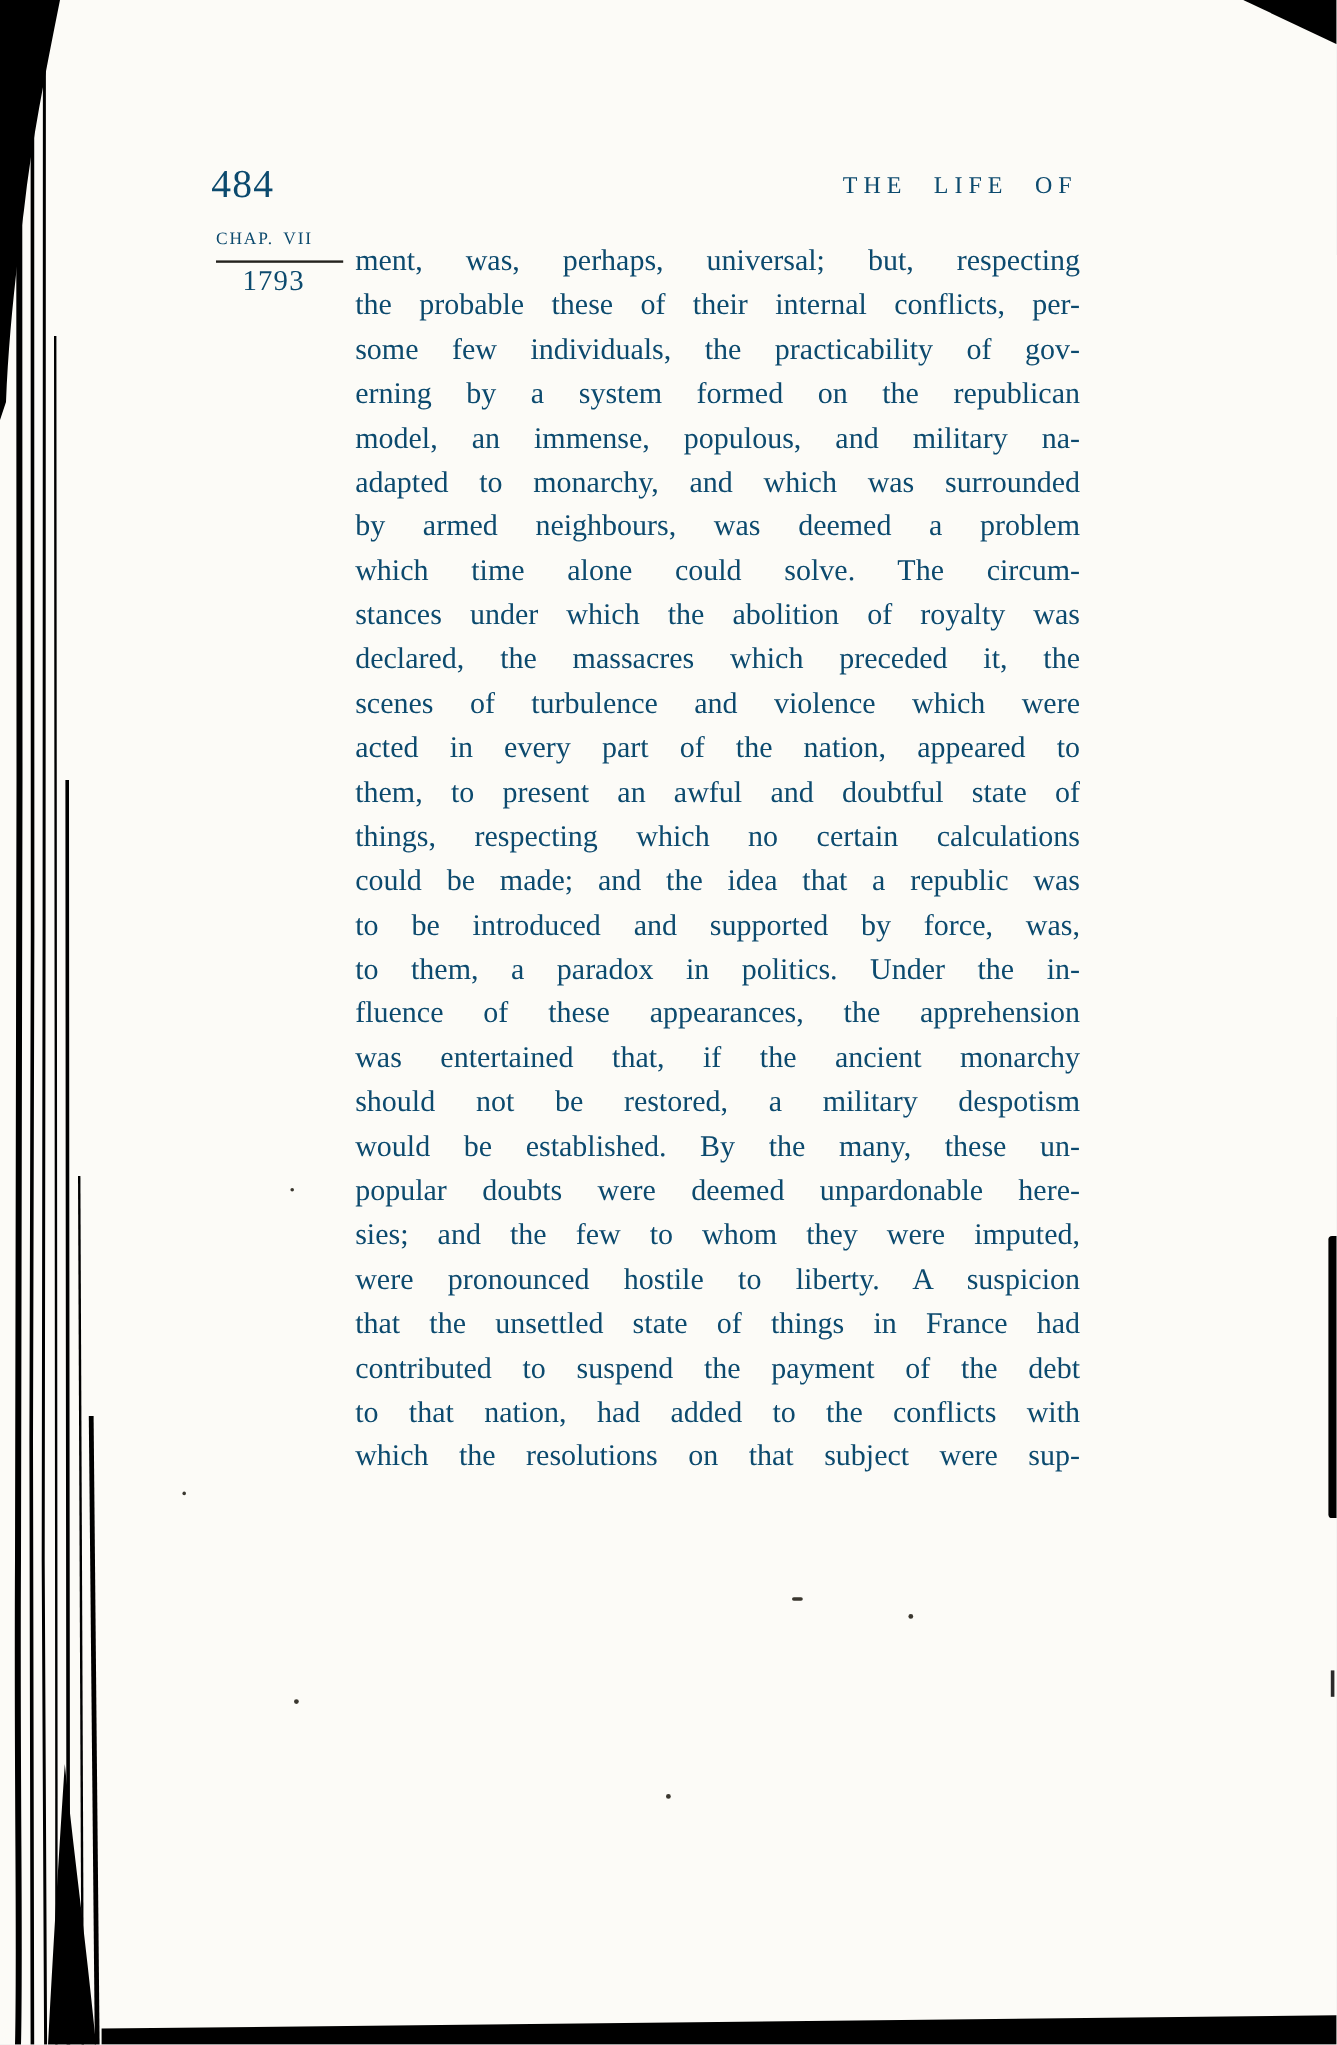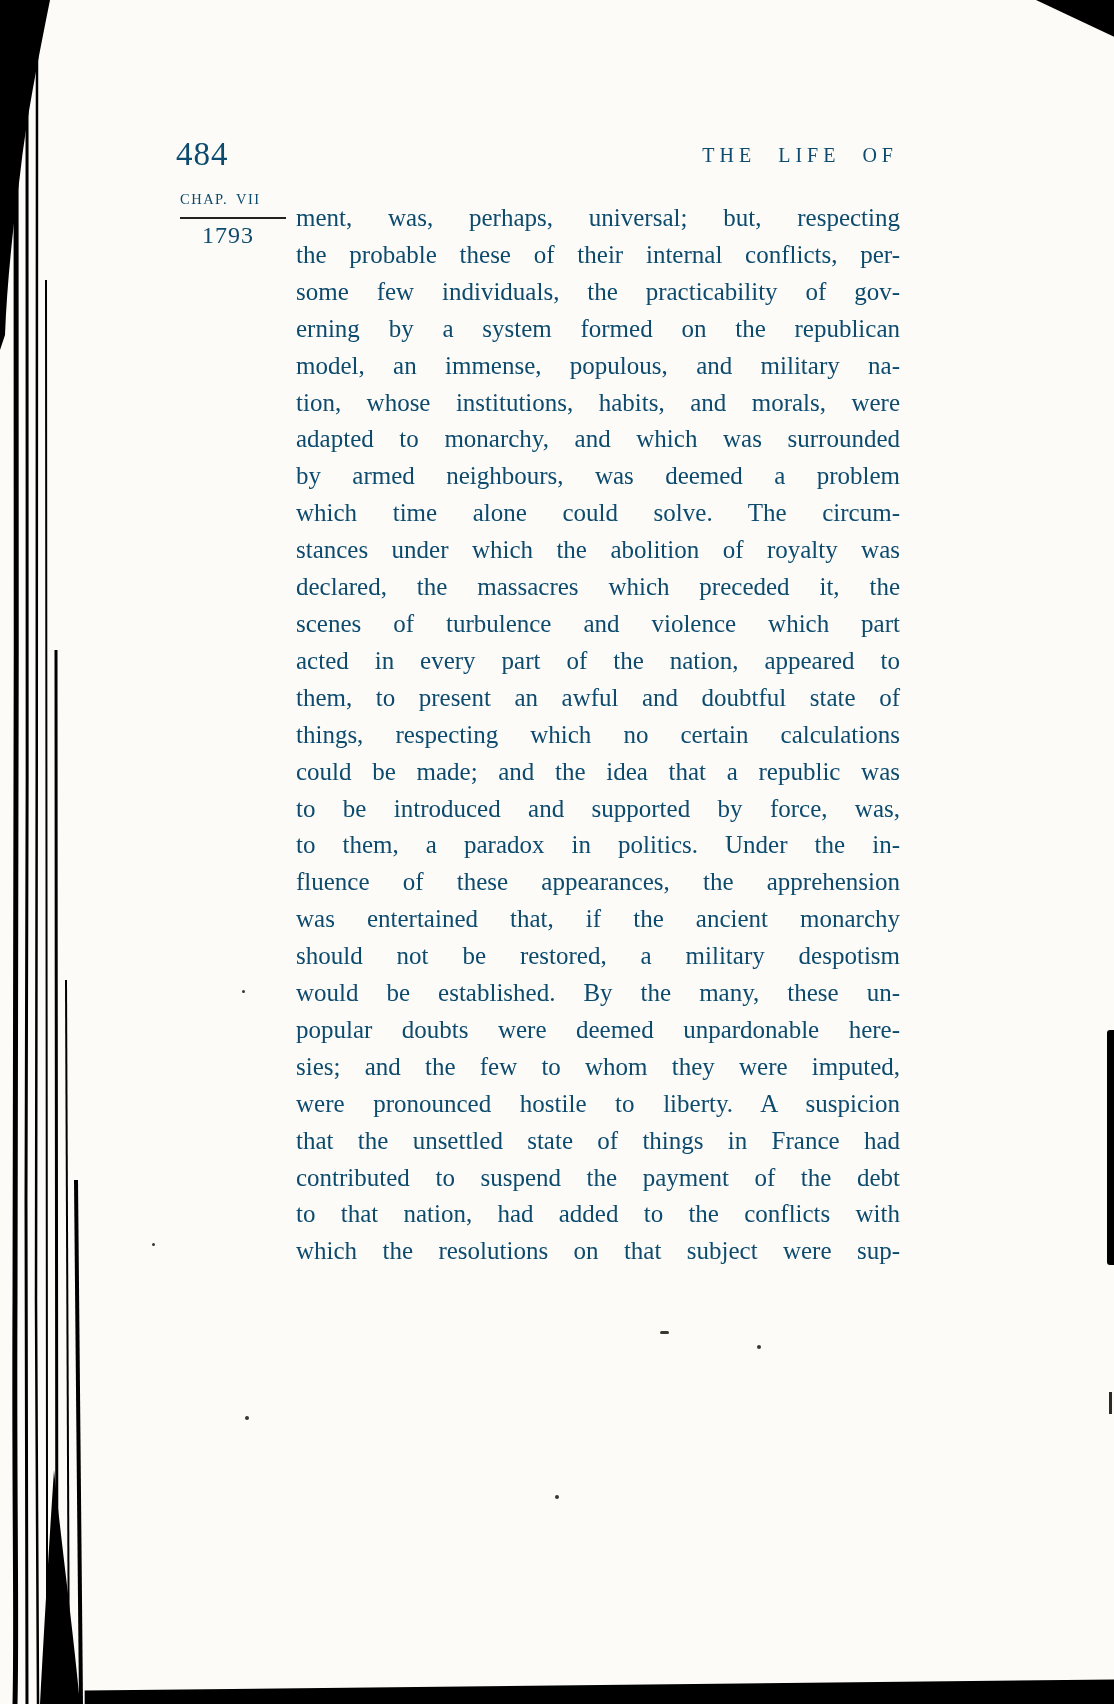--- a/index.html
+++ b/index.html
@@ -107,27 +107,26 @@
     <div class="margin-rule"></div>
     <div class="year-label">1793</div>
   </div>
 
   <div class="body-text">
       <div class="body-line">ment, was, perhaps, universal; but, respecting</div>
       <div class="body-line">the probable these of their internal conflicts, per-</div>
       <div class="body-line">some few individuals, the practicability of gov-</div>
       <div class="body-line">erning by a system formed on the republican</div>
       <div class="body-line">model, an immense, populous, and military na-</div>
-      <div class="body-line">tion, whose institutions, habits, and morals, were</div>
       <div class="body-line">adapted to monarchy, and which was surrounded</div>
       <div class="body-line">by armed neighbours, was deemed a problem</div>
       <div class="body-line">which time alone could solve.  The circum-</div>
       <div class="body-line">stances under which the abolition of royalty was</div>
       <div class="body-line">declared, the massacres which preceded it, the</div>
-      <div class="body-line">scenes of turbulence and violence which part</div>
+      <div class="body-line">scenes of turbulence and violence which were</div>
       <div class="body-line">acted in every part of the nation, appeared to</div>
       <div class="body-line">them, to present an awful and doubtful state of</div>
       <div class="body-line">things, respecting which no certain calculations</div>
       <div class="body-line">could be made; and the idea that a republic was</div>
       <div class="body-line">to be introduced and supported by force, was,</div>
       <div class="body-line">to them, a paradox in politics.  Under the in-</div>
       <div class="body-line">fluence of these appearances, the apprehension</div>
       <div class="body-line">was entertained that, if the ancient monarchy</div>
       <div class="body-line">should not be restored, a military despotism</div>
       <div class="body-line">would be established.  By the many, these un-</div>

